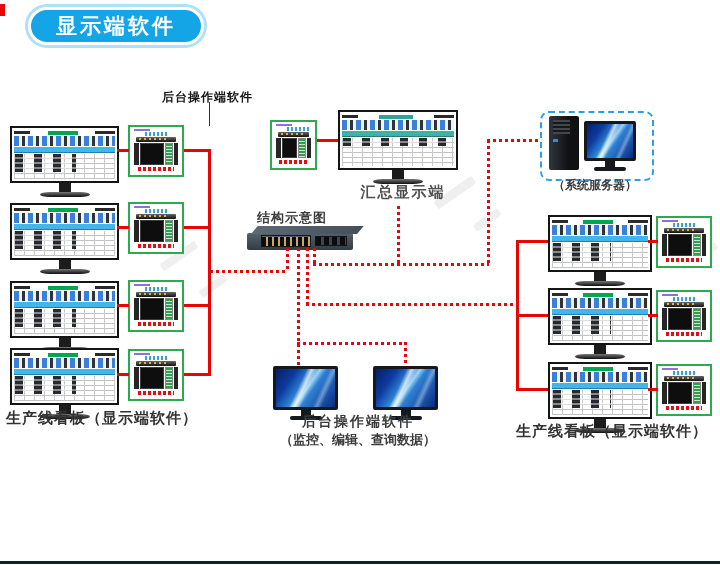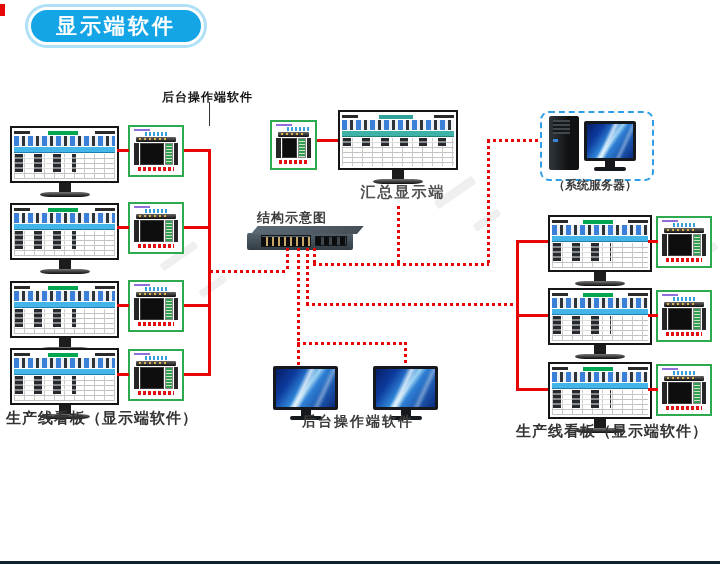--- a/index.html
+++ b/index.html
@@ -394,19 +394,20 @@
     <div class="neck" style="margin:0 auto;"></div>
       <div class="foot" style="margin:0 auto;"></div>
   </div>
   <div class="bmon op" style="left:373px;top:366px;">
     <div class="bscr"></div>
     <div class="neck" style="margin:0 auto;"></div>
       <div class="foot" style="margin:0 auto;"></div>
   </div>
   <div class="bk-lbls">
     <div class="t1">后台操作端软件</div>
+    <div class="t2">（监控、编辑、查询数据）</div>
   </div>
 
   <div class="lbl lbl-kb-left">生产线看板（显示端软件）</div>
   <div class="lbl lbl-kb-right">生产线看板（显示端软件）</div>
 
   <i class="page-bottom"></i>
 </div>
 
 </body></html>

